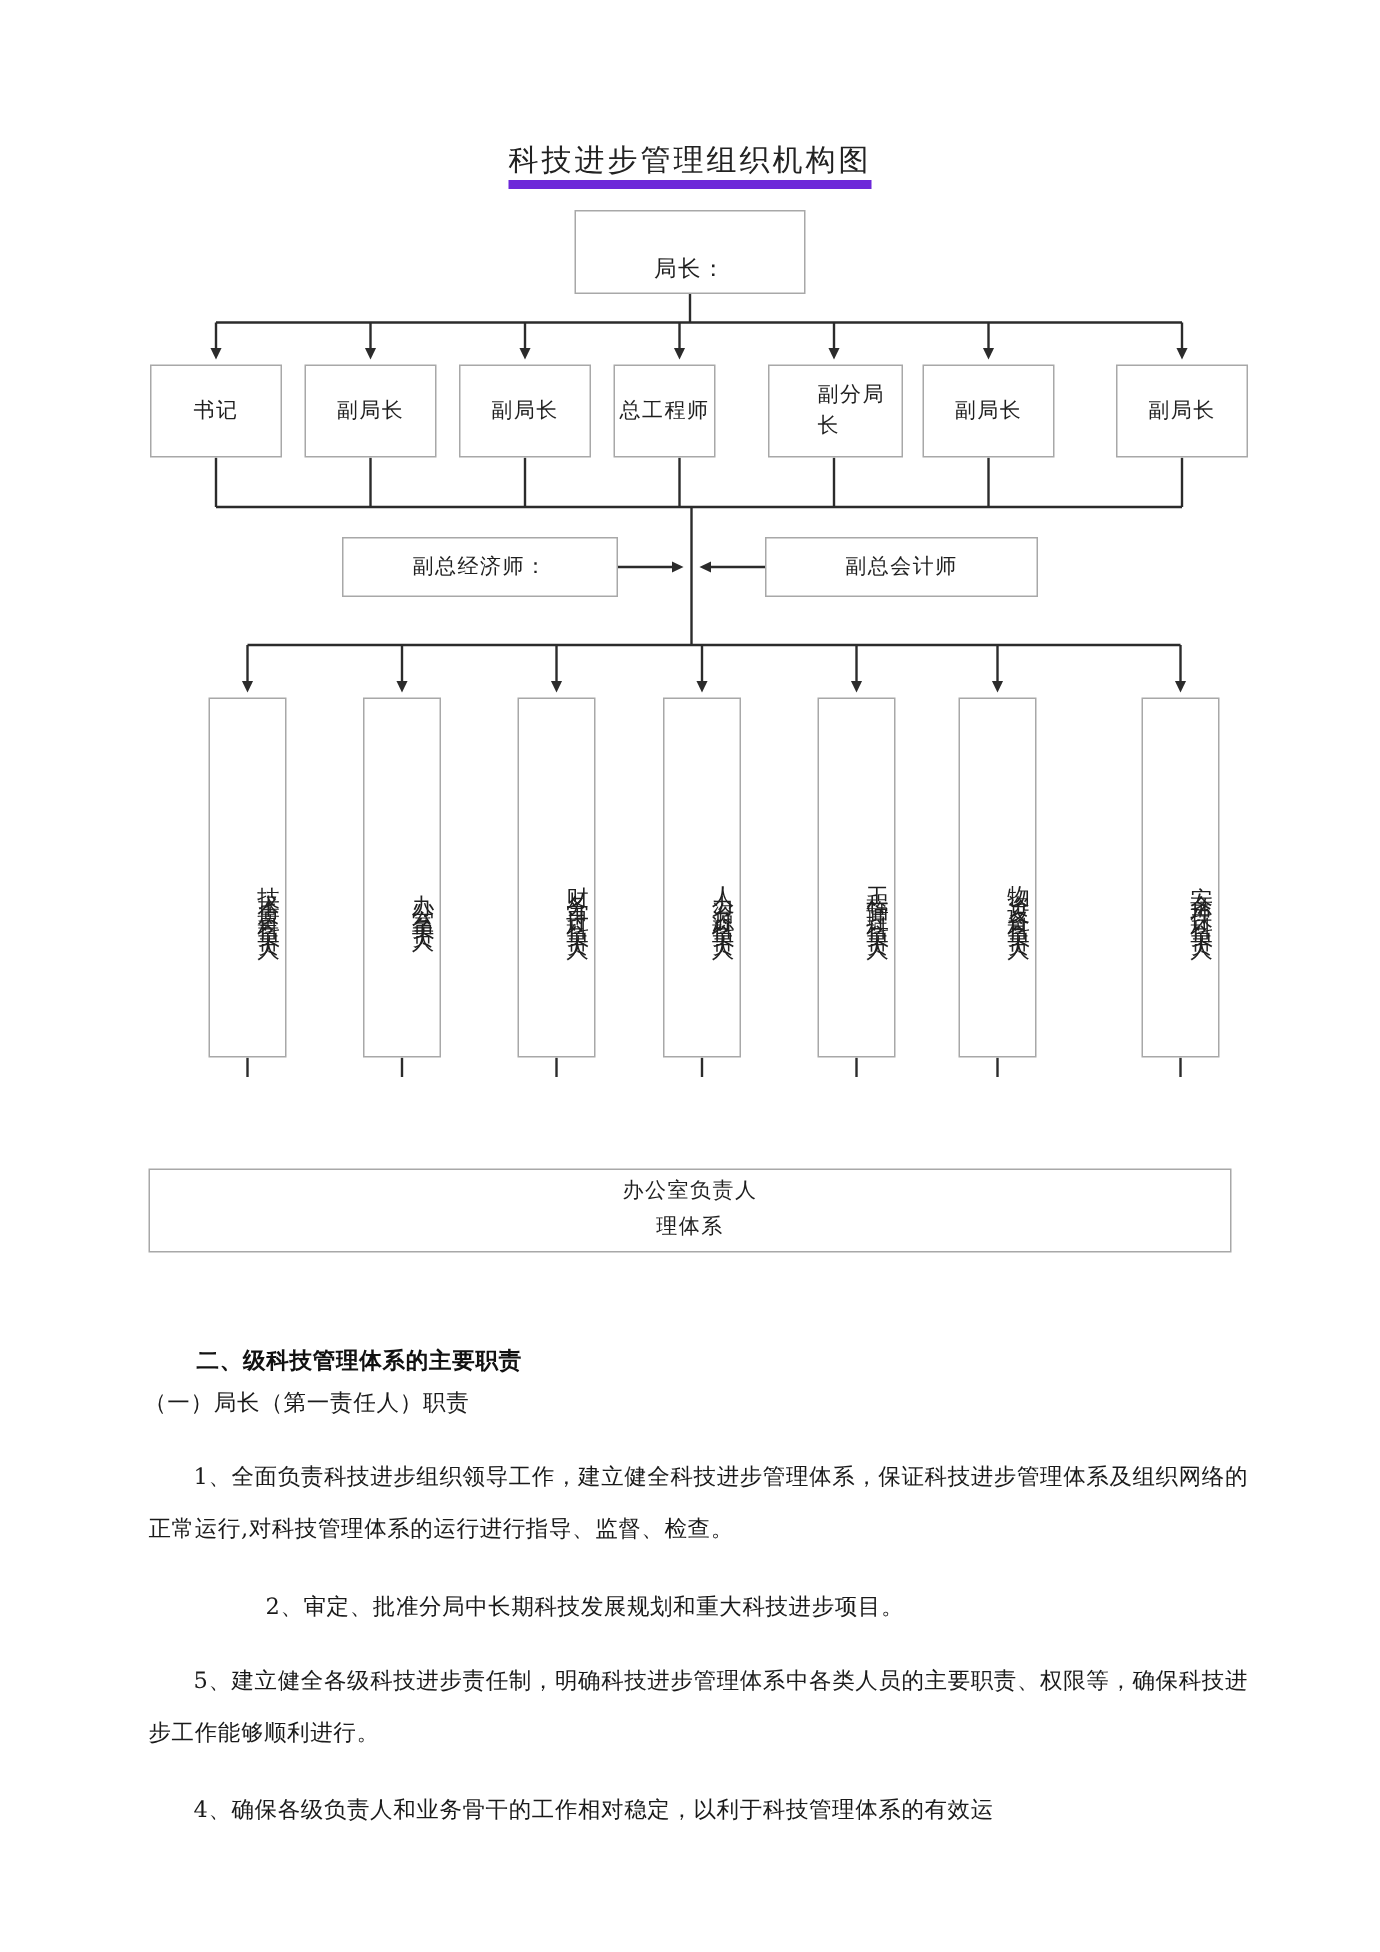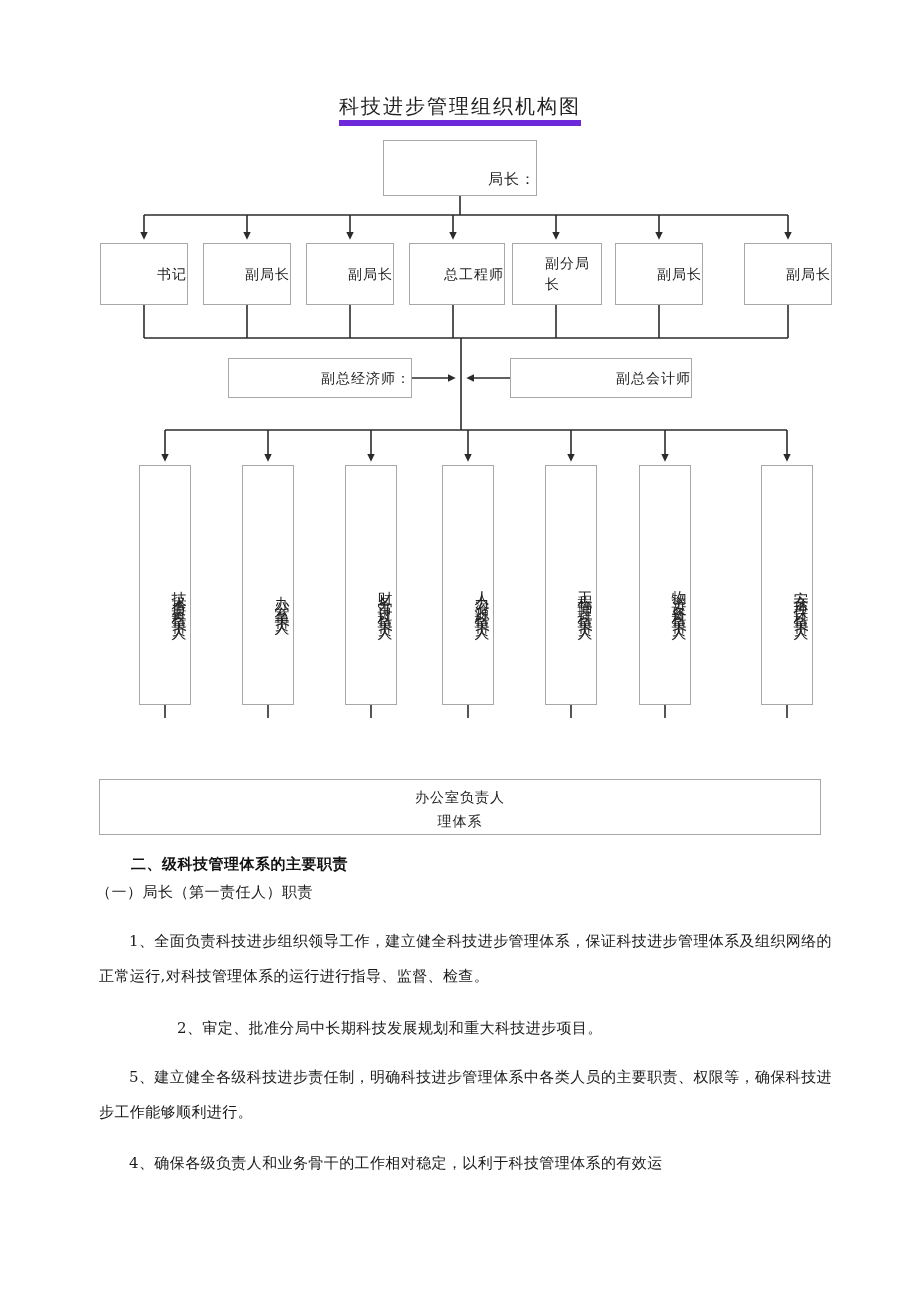--- a/index.html
+++ b/index.html
@@ -46,21 +46,21 @@
     top: 0;
   }
 
   .node {
     position: absolute;
     box-sizing: border-box;
     border: 1px solid #a8a8a8;
     background: #ffffff;
     display: flex;
     align-items: center;
-    justify-content: flex-end;
+    justify-content: center;
     font-size: 14px;
     letter-spacing: 1px;
     color: #1f1f1f;
     line-height: 1.5;
   }
 
   
   .node-root {
     left: 383px;
     top: 140px;
@@ -106,21 +106,21 @@
     height: 56px;
     flex-direction: column;
     font-size: 14px;
     line-height: 1.7;
   }
 
   
   .body-copy {
     position: absolute;
     left: 0;
-    top: 855px;
+    top: 898px;
     width: 920px;
   }
   .heading2 {
     margin: 0 0 9px 0;
     padding-left: 131px;
     font-size: 15px;
     font-weight: bold;
     letter-spacing: 0.5px;
     color: #111;
   }
@@ -213,21 +213,21 @@
 
   <div class="node node-exec" style="left:100px;">
     <span>书记</span>
   </div>
   <div class="node node-exec" style="left:203px;">
     <span>副局长</span>
   </div>
   <div class="node node-exec" style="left:306px;">
     <span>副局长</span>
   </div>
-  <div class="node node-exec" style="left:409px; width:96px;">
+  <div class="node node-exec" style="left:409px; width:68px;">
     <span>总工程师</span>
   </div>
   <div class="node node-exec" style="left:512px; width:90px;padding-left:32px;">
     <span>副分局长</span>
   </div>
   <div class="node node-exec" style="left:615px;">
     <span>副局长</span>
   </div>
   <div class="node node-exec" style="left:744px;">
     <span>副局长</span>

